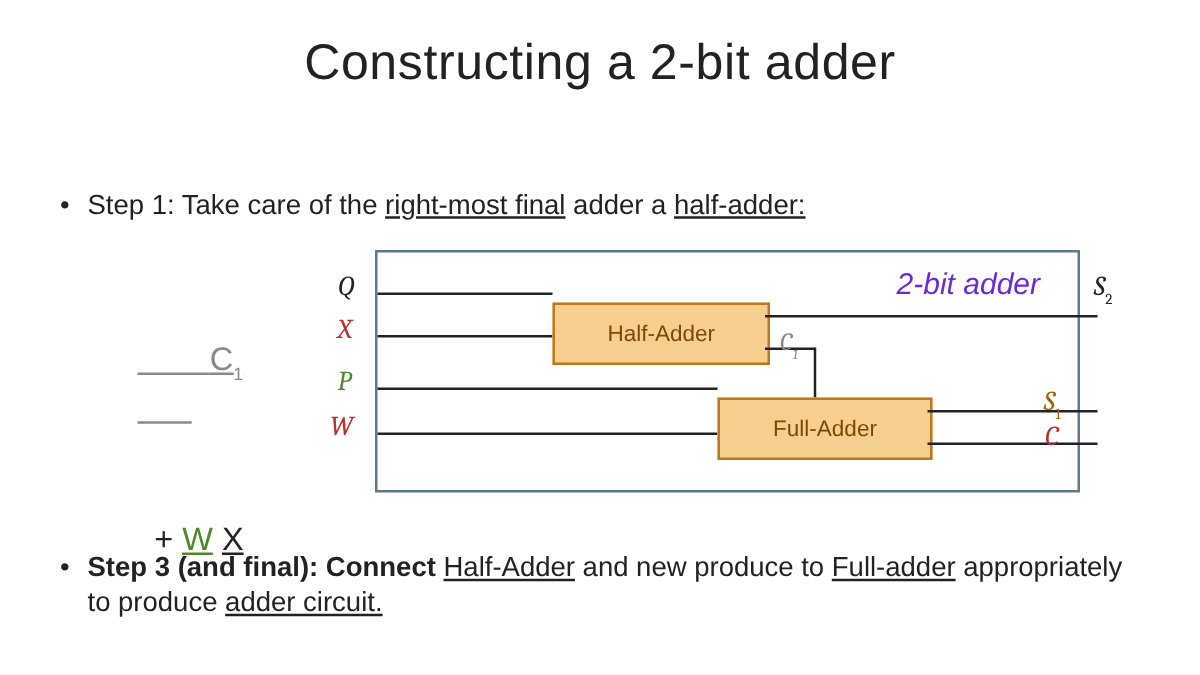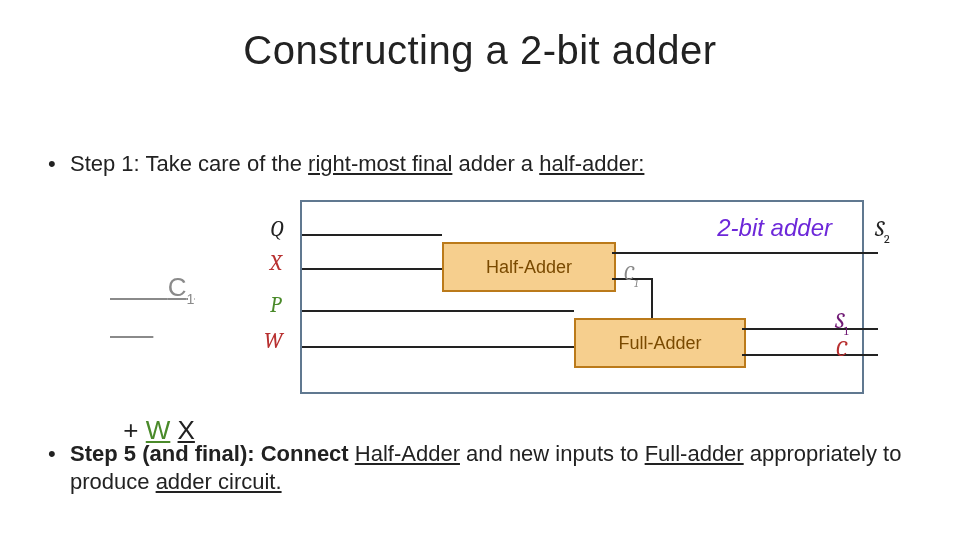--- a/index.html
+++ b/index.html
@@ -78,21 +78,21 @@
     font-size: 22px;
     font-style: italic;
     font-family: Cambria, Georgia, serif;
   }
   .Q { left: 30px; top: 20px; }
   .X { left: 30px; top: 54px; color: #b83030; }
   .P { left: 30px; top: 96px; color: #4a8a2a; }
   .W { left: 24px; top: 132px; color: #b83030; }
   .S2 { left: 595px; top: 20px; font-style: italic; margin-left: 40px; }
   .S2 .sub, .S1 .sub, .C1 .sub { font-style: normal; }
-  .S1 { left: 595px; top: 112px; color: #701a75; font-style: italic; }
+  .S1 { left: 595px; top: 112px; color: #a16207; font-style: italic; }
   .Cout { left: 596px; top: 140px; color: #b83030; font-style: italic; }
   .C1lbl { position:absolute; left:322px; top:60px; font-size:20px; font-style: italic; font-family: Cambria, Georgia, serif; color:#888; }
   .caption {
     position: absolute;
     right: 30px; top: 12px;
     font-size: 24px;
     font-style: italic;
     font-family: "Segoe UI", Arial, sans-serif;
     color: #6d28d9;
   }
@@ -170,17 +170,17 @@
       <div class="wire wC"></div>
     </div>
 
     <span class="dlabel S2"><span>S</span><span class="sub">2</span></span>
     <span class="dlabel S1"><span>S</span><span class="sub">1</span></span>
     <span class="dlabel Cout">C</span>
   </div>
 
   <div class="bullets bottom">
     <div class="bullet">
-      <b><span>Step 5 (and final): Connect </span></b><span class="u">Half-Adder</span><span> and new inputs to </span><span class="u">Full-adder</span><span> appropriately to produce </span><span class="u">adder circuit.</span>
+      <b><span>Step 3 (and final): Connect </span></b><span class="u">Half-Adder</span><span> and new produce to </span><span class="u">Full-adder</span><span> appropriately to produce </span><span class="u">adder circuit.</span>
     </div>
   </div>
 
 </div>
 
 </body></html>

